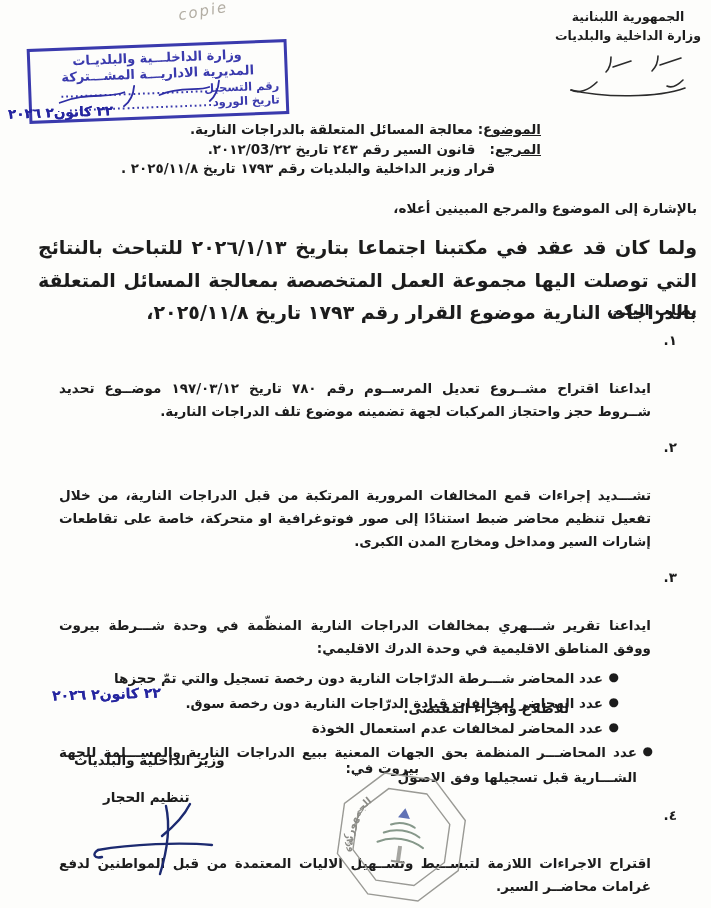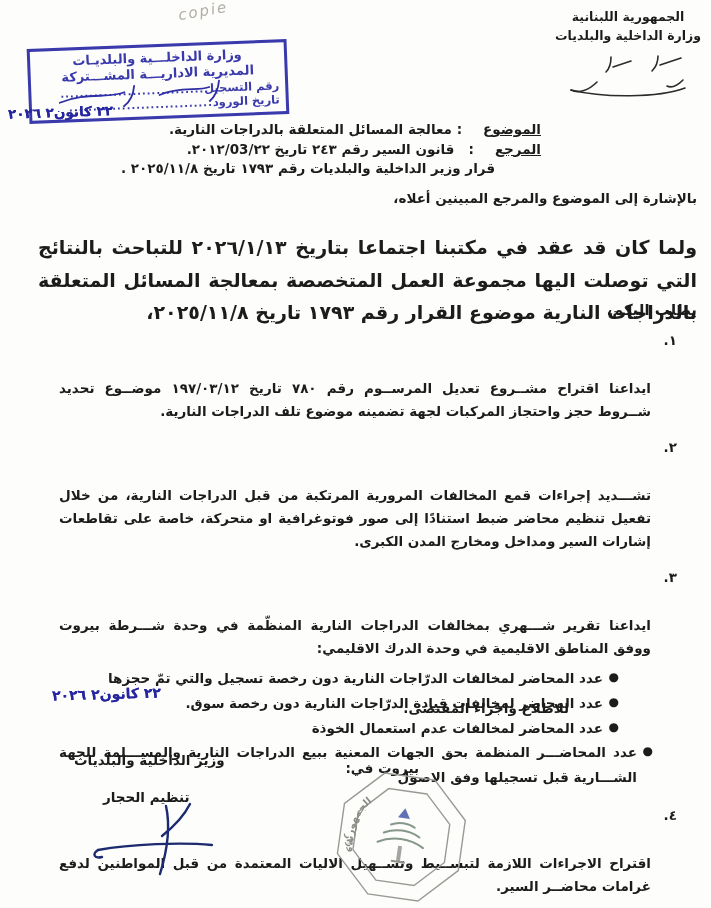--- a/index.html
+++ b/index.html
@@ -52,24 +52,24 @@
     text-shadow:0 0 0.6px #2626a0;
   }
   .date-stamp.one{top:104px;left:8px;transform:rotate(-2deg);}
   .date-stamp.two{top:686px;left:52px;transform:rotate(-1.5deg);font-size:14px;}
   
   .subject-block{
     position:absolute;top:120px;right:170px;
     font-size:13.5px;font-weight:700;line-height:1.45;
     text-align:right;
   }
-  .lbl{text-decoration:underline;margin-left:21px;}
+  .lbl{text-decoration:underline;}
   .ref-indent{padding-right:46px;}
   .salutation{
-    position:absolute;top:190px;right:14px;
+    position:absolute;top:200px;right:14px;
     font-size:13.5px;font-weight:700;
   }
   .intro{
     position:absolute;top:231px;right:14px;left:38px;
     font-size:19px;font-weight:700;line-height:1.72;
     text-align:justify;
   }
   .request{
     position:absolute;top:301px;right:14px;
     font-size:15px;font-weight:700;
@@ -175,21 +175,21 @@
     </div>
 
     <div class="item" style="margin-bottom:6px;">
       <span class="num">٣.</span>
       <span class="txt">ايداعنا تقرير شـــهري بمخالفات الدراجات النارية المنظّمة في وحدة شـــرطة بيروت ووفق المناطق الاقليمية في وحدة الدرك الاقليمي:</span>
     </div>
 
     <div class="bullets">
       <div class="bullet">
         <span class="dot">●</span>
-        <span class="btxt">عدد المحاضر لمخالفات الدرّاجات النارية دون رخصة تسجيل والتي تمّ حجزها</span>
+        <span class="btxt">عدد المحاضر شـــرطة الدرّاجات النارية دون رخصة تسجيل والتي تمّ حجزها</span>
       </div>
       <div class="bullet">
         <span class="dot">●</span>
         <span class="btxt">عدد المحاضر لمخالفات قيادة الدرّاجات النارية دون رخصة سوق.</span>
       </div>
       <div class="bullet">
         <span class="dot">●</span>
         <span class="btxt">عدد المحاضر لمخالفات عدم استعمال الخوذة</span>
       </div>
       <div class="bullet" style="margin-right:-34px;">

